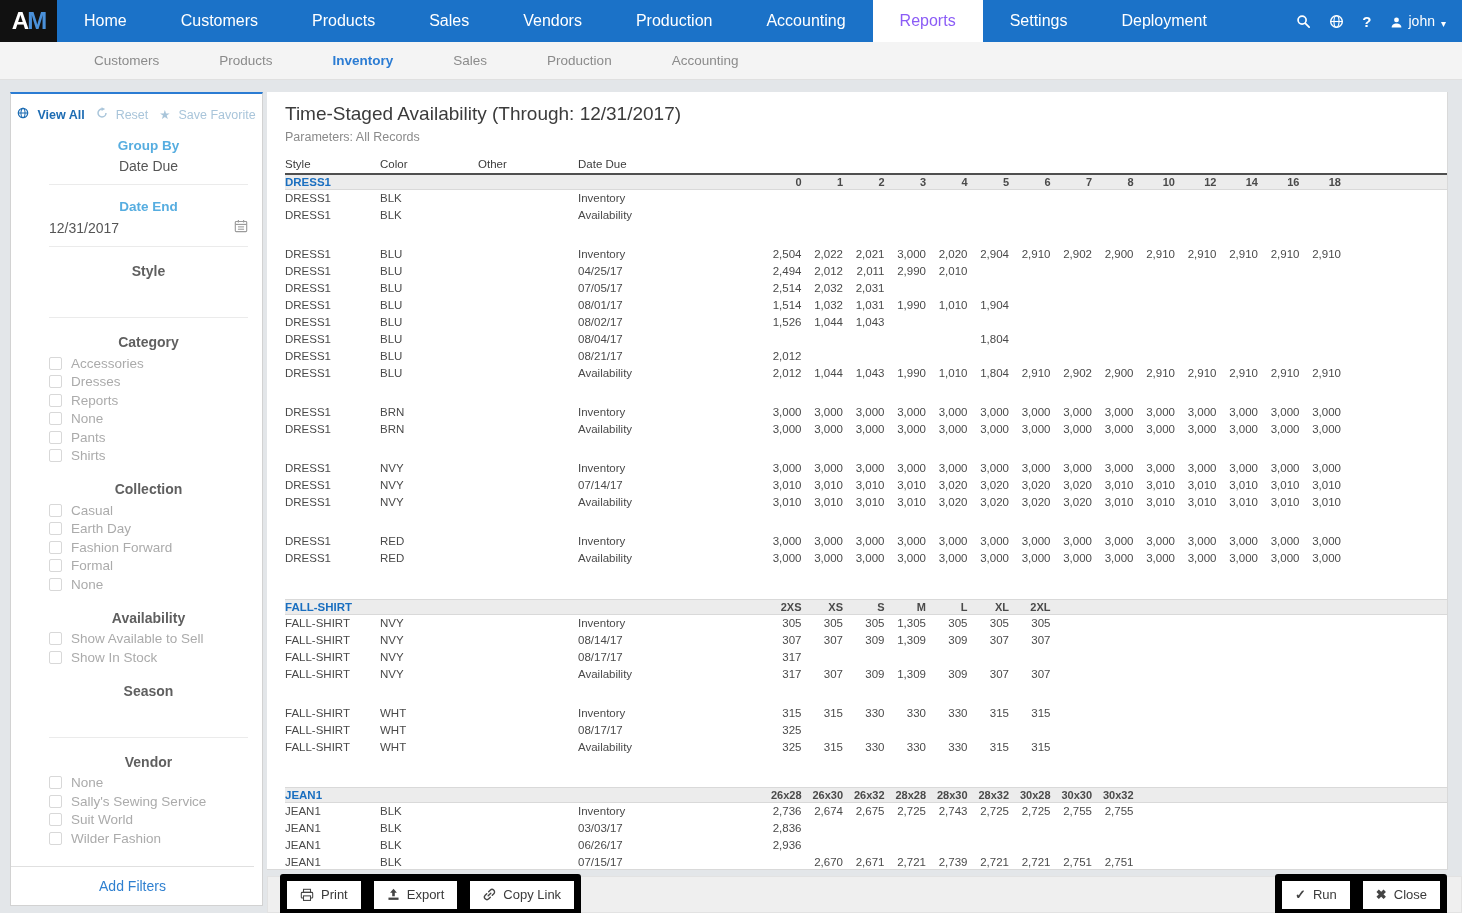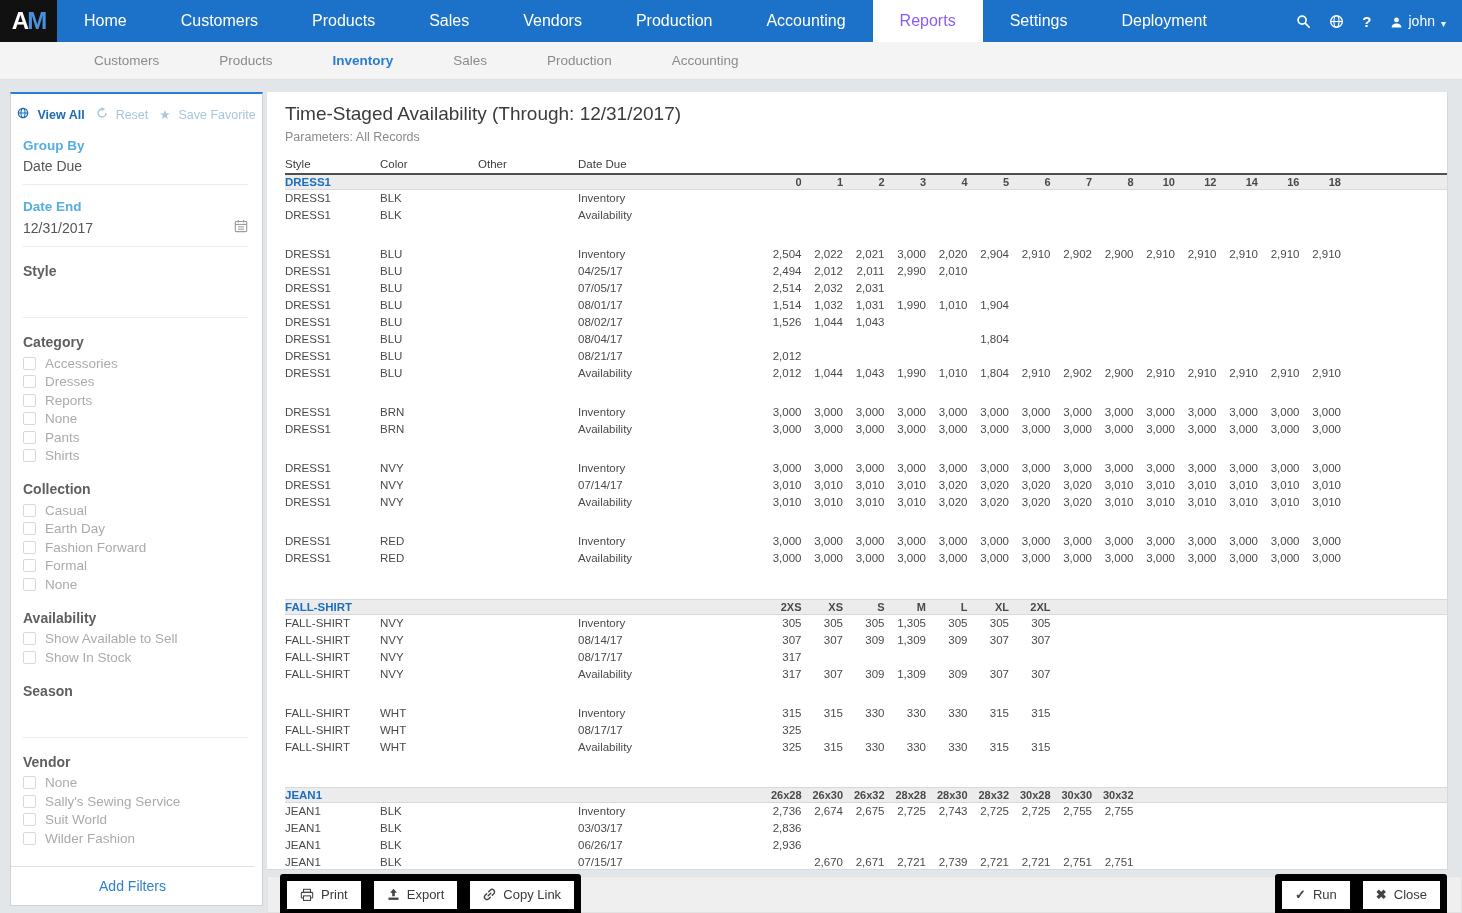--- a/index.html
+++ b/index.html
@@ -23,21 +23,21 @@
   .subnav-item { padding:0 30px; color:#8b8b8b; font-size:13.5px; }
   .subnav-item.active { color:#2b7cd3; font-weight:bold; }
 
   
   .sidebar { position:absolute; top:92px; left:10px; width:253px; height:814px; background:#fff; border:1px solid #d2d2d2; border-top:2px solid #2b7cd3; }
   .side-title { text-align:center; color:#4aa0dc; font-size:17px; padding:12px 6px; border-bottom:1px solid #e7e7e7; }
   .side-actions { display:flex; justify-content:center; align-items:center; gap:11px; padding:13px 6px 2px; font-size:12.5px; }
   .side-actions .act { display:flex; align-items:flex-end; gap:8px; }
   .act-primary { color:#1d6cb3; font-weight:bold; }
   .act-muted { color:#a9c5da; }
-  .side-body { padding:0 14px 0 12px; }
+  .side-body { padding:0 14px 0 38px;text-align:center; }
   .side-label { color:#56ade0; font-weight:bold; font-size:13.5px; margin-top:14px; }
   .side-value { color:#555; font-size:14px; margin-top:5px; }
   .side-divider { border-bottom:1px solid #ebebeb; margin:10px 0; }
   .date-row { display:flex; justify-content:space-between; align-items:center; color:#555; }
   .date-row .cal { color:#9b9b9b; }
   .side-space { height:24px; }
   .section-heading { color:#5f5f5f; font-weight:bold; font-size:14px; margin:16px 0 4px; }
   .option { display:flex; align-items:center; height:18.5px; }
   .checkbox { width:13px; height:13px; border:1px solid #d8d8d8; border-radius:2px; background:#fff; margin-right:9px; flex:none; }
   .option-label { color:#ababab; font-size:13.5px; white-space:nowrap; }

